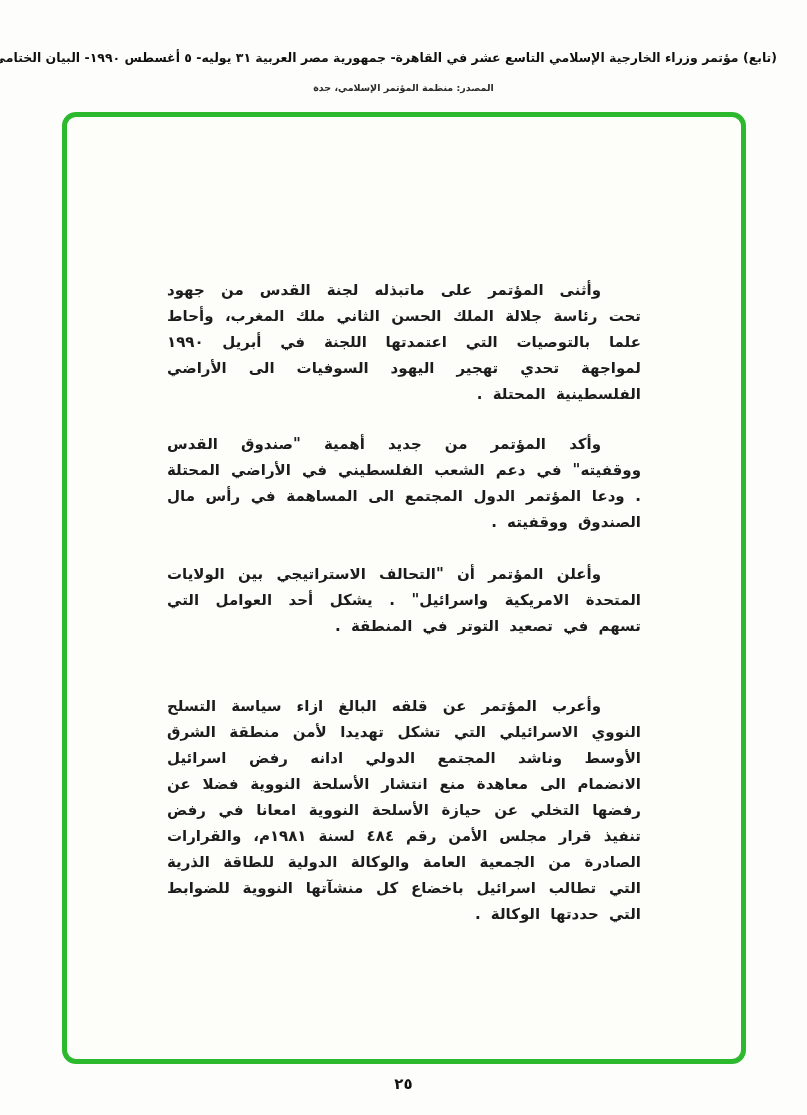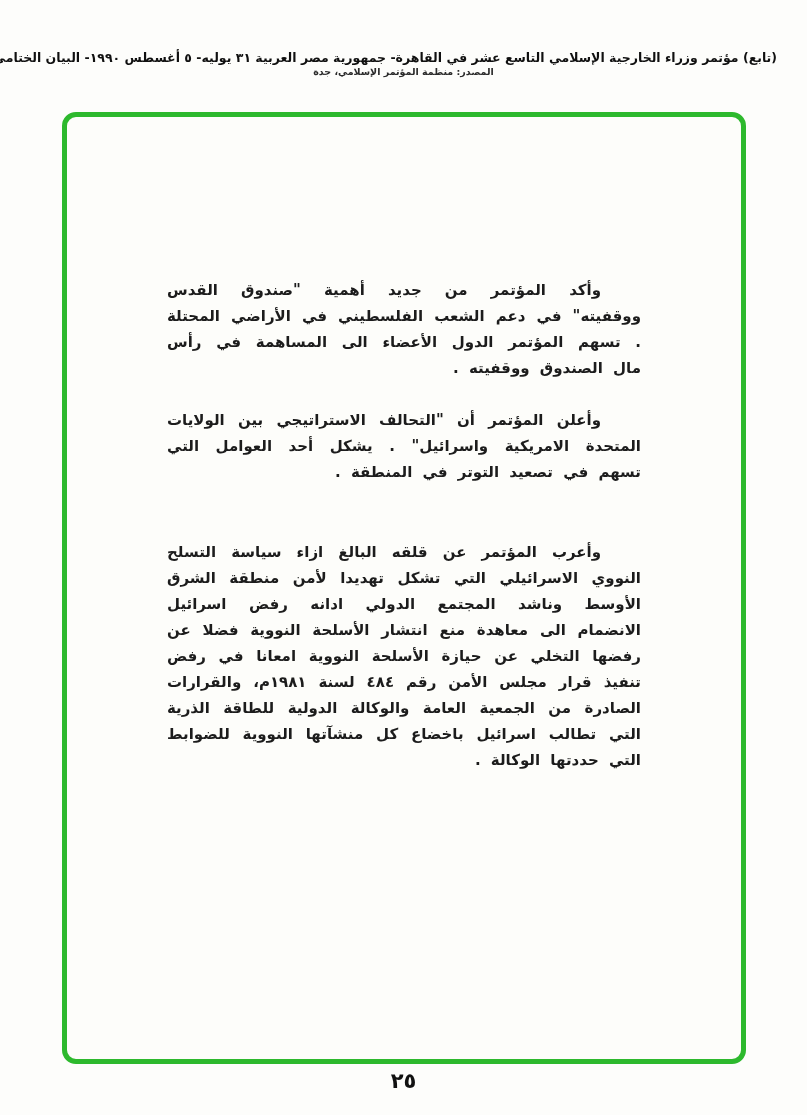--- a/index.html
+++ b/index.html
@@ -26,21 +26,21 @@
     direction: rtl;
     text-align: center;
     font-weight: bold;
     font-size: 12.5px;
     color: #101010;
     white-space: nowrap;
     letter-spacing: 0;
   }
   .source-line {
     position: absolute;
-    top: 66px;
+    top: 82px;
     left: 0;
     right: 0;
     direction: rtl;
     text-align: center;
     font-weight: bold;
     font-size: 9.5px;
     color: #2a2a2a;
   }
   
   .green-frame {
@@ -76,37 +76,38 @@
   p.scan.gap-sm { margin-bottom: 24px; }
   p.scan.gap-md { margin-bottom: 26px; }
   p.scan.gap-lg { margin-bottom: 54px; }
   
   .page-number {
     position: absolute;
     bottom: 22px;
     left: 0;
     right: 0;
     text-align: center;
-    font-size: 21px;
+    font-size: 15px;
     font-weight: bold;
     color: #111111;
   }
 </style>
 </head>
 <body>
 
 <div class="page">
 
   <div class="header-line">(تابع) مؤتمر وزراء الخارجية الإسلامي التاسع عشر في القاهرة- جمهورية مصر العربية ٣١ يوليه- ٥ أغسطس ١٩٩٠- البيان الختامي</div>
 
   <div class="source-line">المصدر: منظمة المؤتمر الإسلامي، جدة</div>
 
   <div class="green-frame">
     <div class="content">
-      <p class="scan gap-md">وأكد المؤتمر من جديد أهمية "صندوق القدس ووقفيته" في دعم الشعب الفلسطيني في الأراضي المحتلة . تسهم المؤتمر الدول الأعضاء الى المساهمة في رأس مال الصندوق ووقفيته .</p>
+      <p class="scan gap-sm">وأثنى المؤتمر على ماتبذله لجنة القدس من جهود تحت رئاسة جلالة الملك الحسن الثاني ملك المغرب، وأحاط علما بالتوصيات التي اعتمدتها اللجنة في أبريل ١٩٩٠ لمواجهة تحدي تهجير اليهود السوفيات الى الأراضي الفلسطينية المحتلة .</p>
+      <p class="scan gap-md">وأكد المؤتمر من جديد أهمية "صندوق القدس ووقفيته" في دعم الشعب الفلسطيني في الأراضي المحتلة . ودعا المؤتمر الدول المجتمع الى المساهمة في رأس مال الصندوق ووقفيته .</p>
       <p class="scan gap-lg">وأعلن المؤتمر أن "التحالف الاستراتيجي بين الولايات المتحدة الامريكية واسرائيل" . يشكل أحد العوامل التي تسهم في تصعيد التوتر في المنطقة .</p>
       <p class="scan">وأعرب المؤتمر عن قلقه البالغ ازاء سياسة التسلح النووي الاسرائيلي التي تشكل تهديدا لأمن منطقة الشرق الأوسط وناشد المجتمع الدولي ادانه رفض اسرائيل الانضمام الى معاهدة منع انتشار الأسلحة النووية فضلا عن رفضها التخلي عن حيازة الأسلحة النووية امعانا في رفض تنفيذ قرار مجلس الأمن رقم ٤٨٤ لسنة ١٩٨١م، والقرارات الصادرة من الجمعية العامة والوكالة الدولية للطاقة الذرية التي تطالب اسرائيل باخضاع كل منشآتها النووية للضوابط التي حددتها الوكالة .</p>
     </div>
   </div>
 
   <div class="page-number">٢٥</div>
 
 </div>
 
 </body></html>

